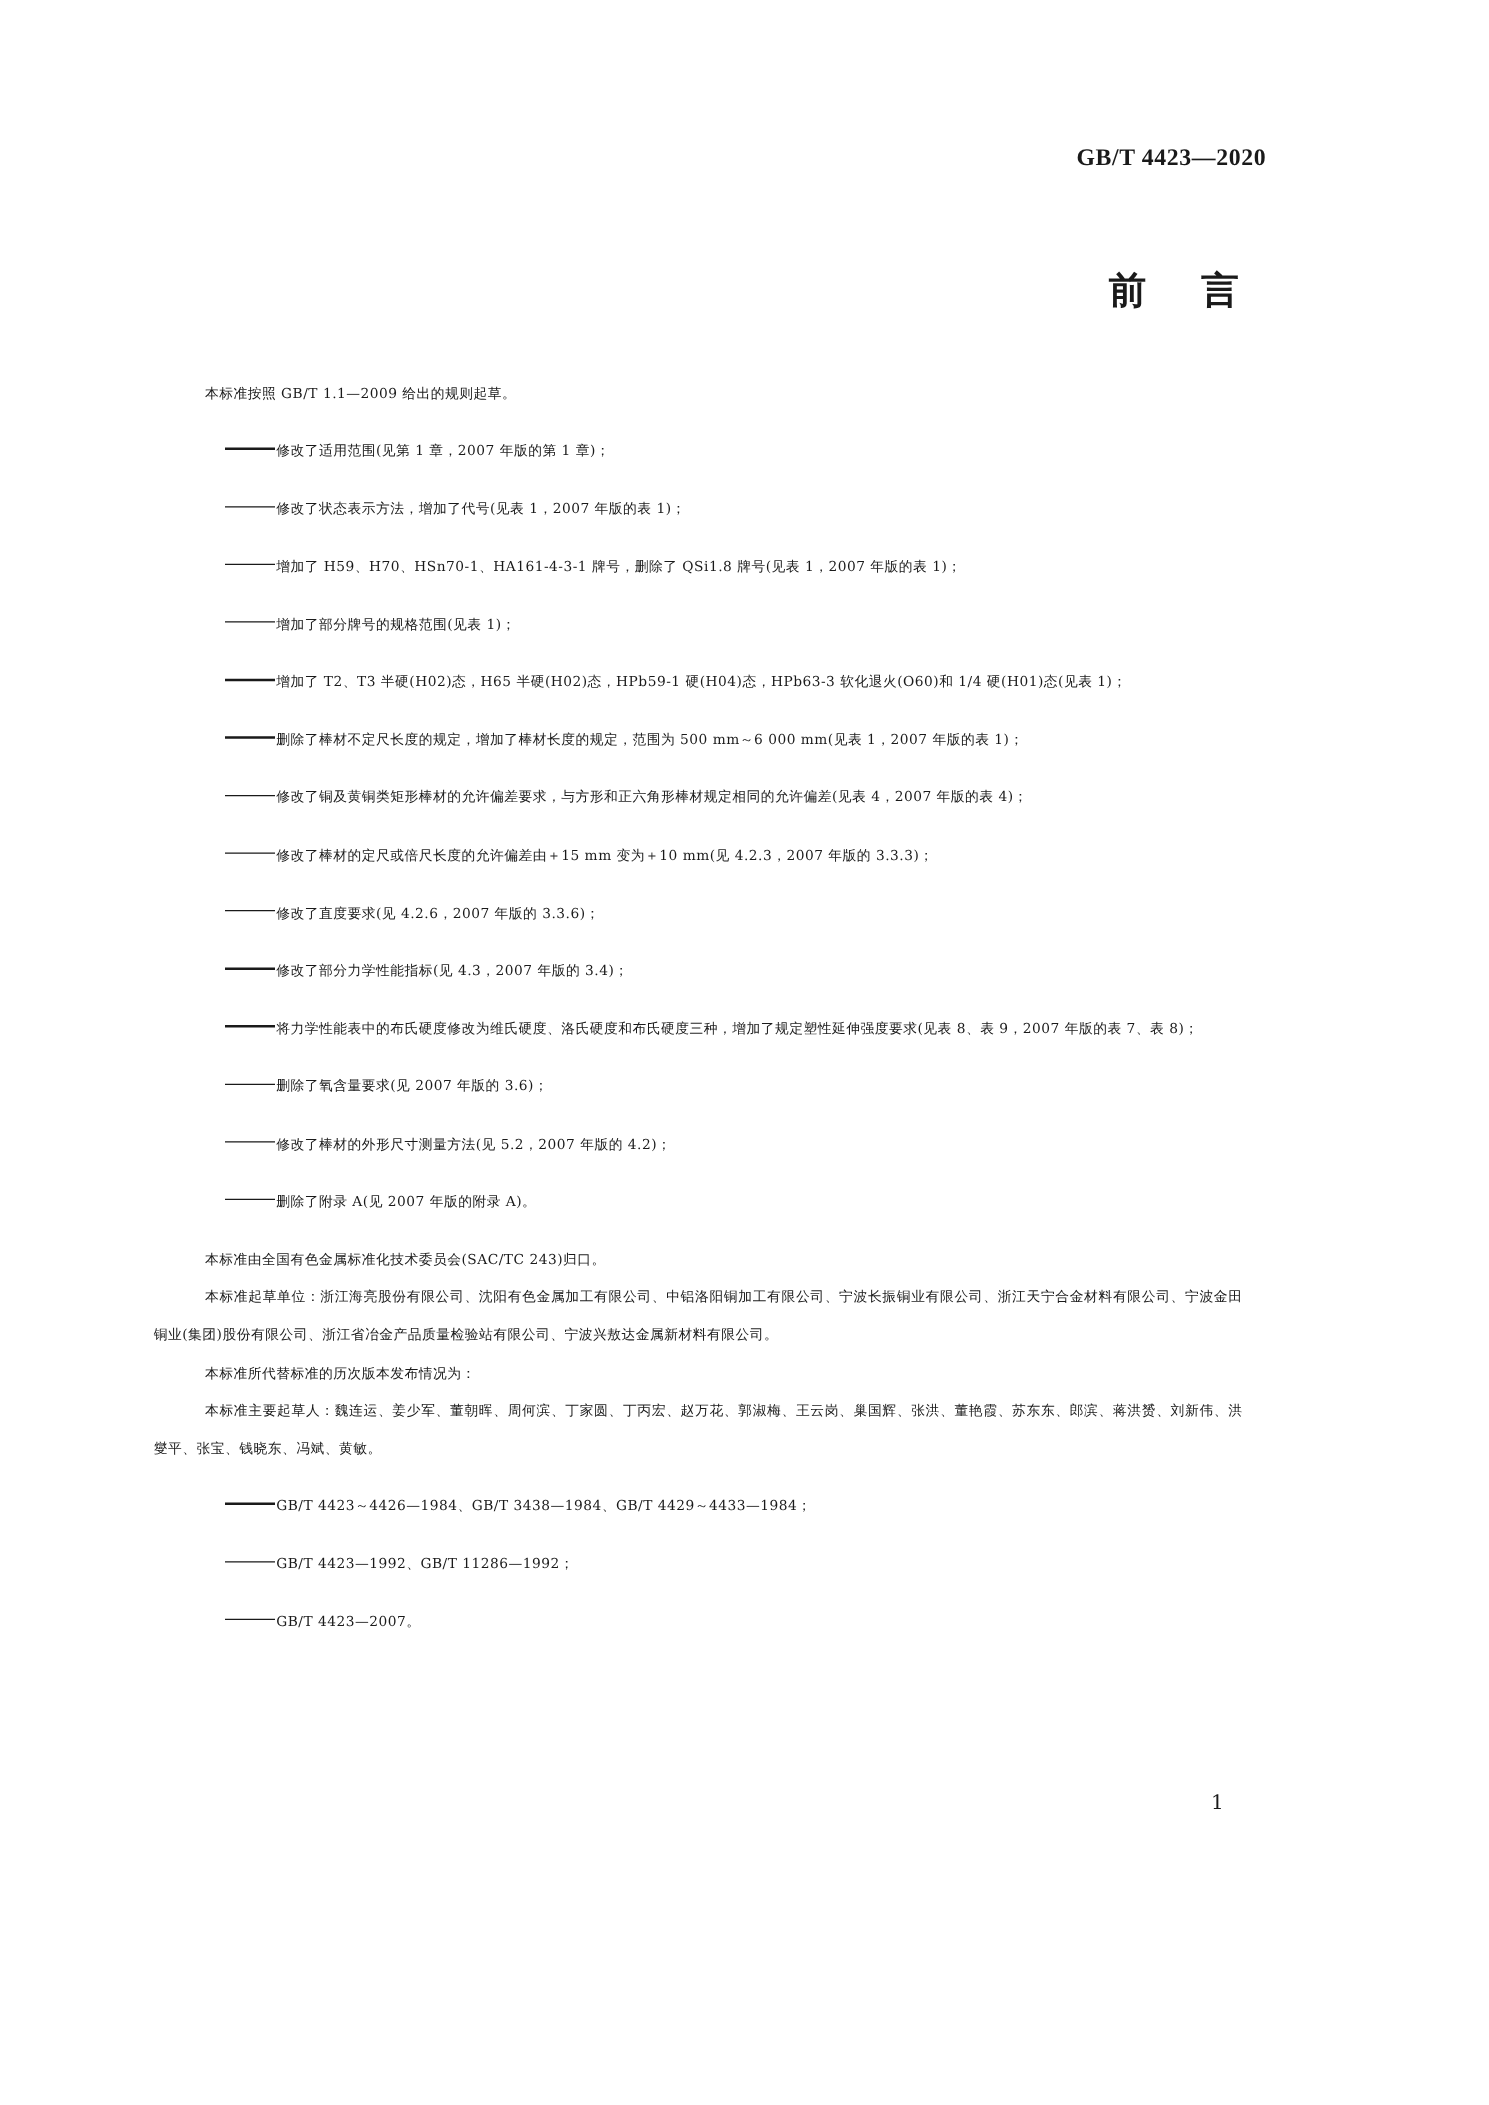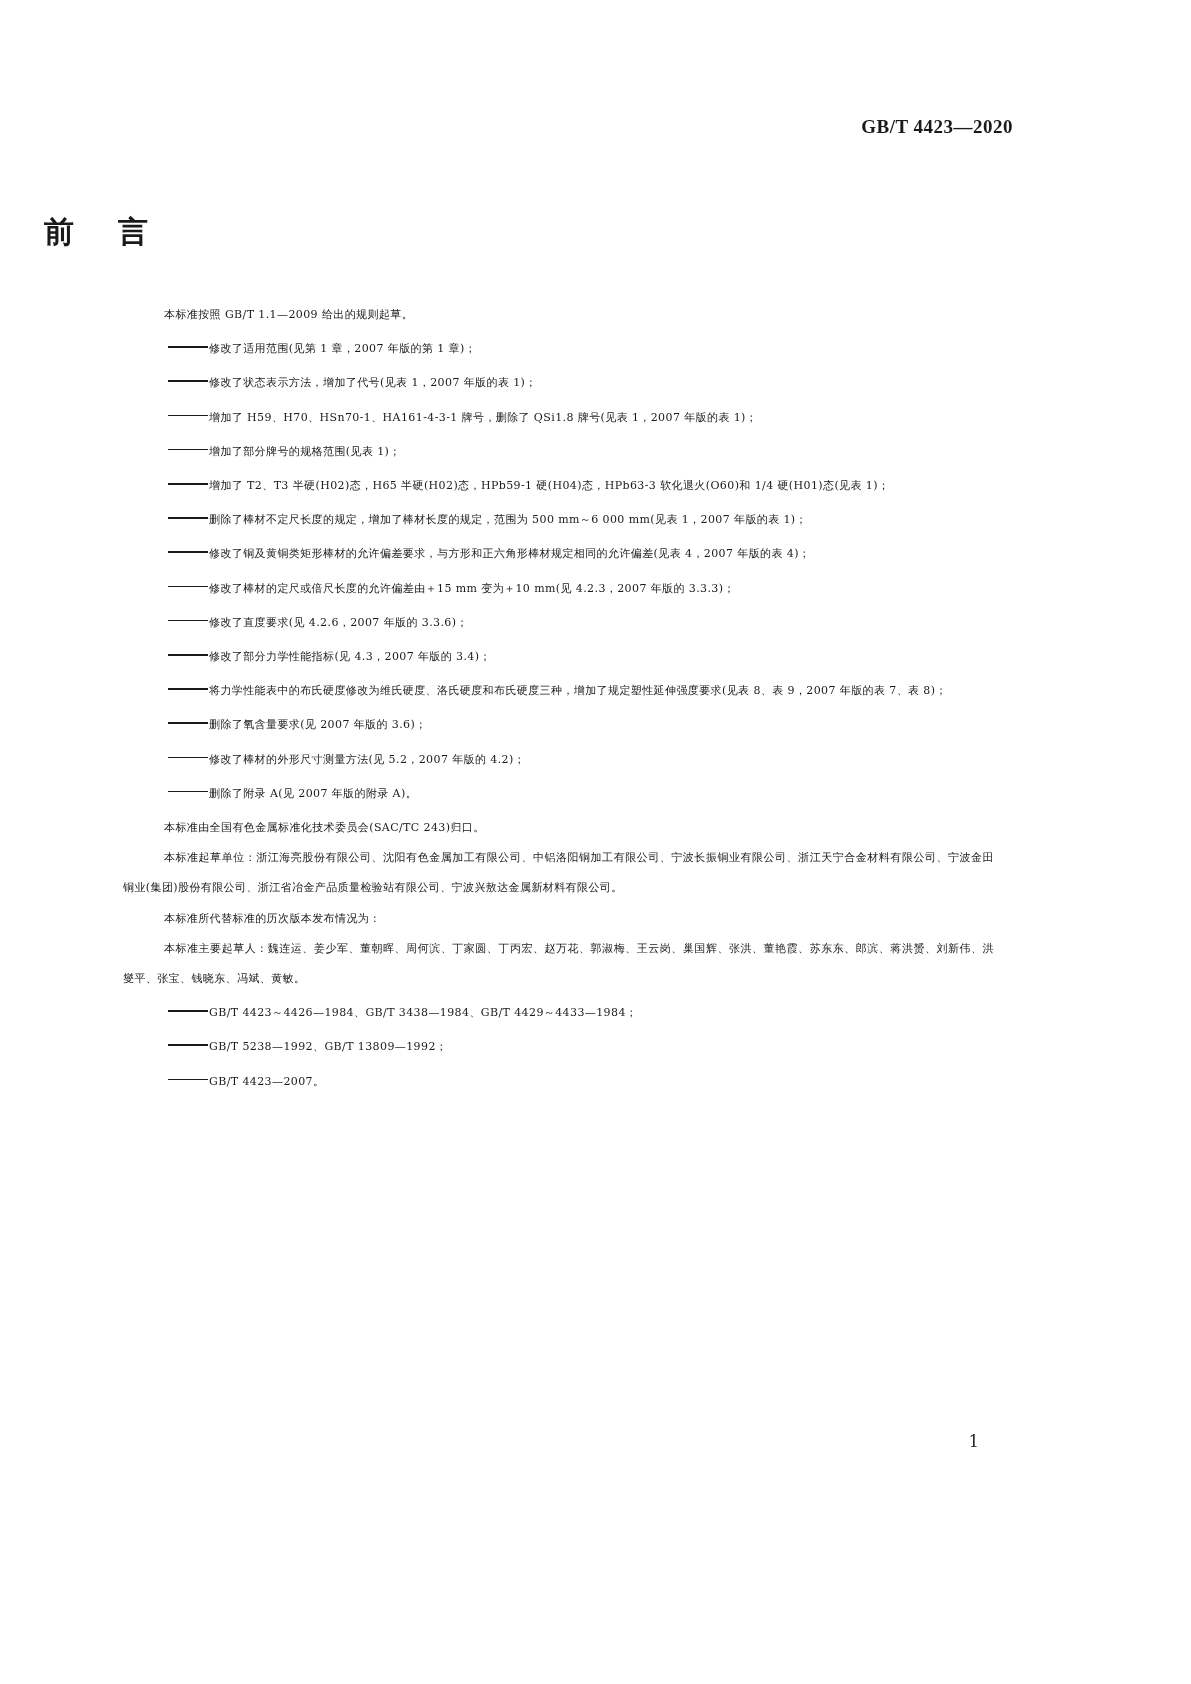--- a/index.html
+++ b/index.html
@@ -8,32 +8,32 @@
     font-family: "DejaVu Serif", "Liberation Serif", serif;
     color: #1a1a1a;
   }
   .page-code {
     position: absolute; top: 116px; right: 178px;
     font-family: "Liberation Serif", "DejaVu Serif", serif;
     font-size: 19px; font-weight: bold; letter-spacing: 0.5px; text-align: center;
   }
   .page-title {
     position: absolute; top: 212px; left: 0; width: 1035px;
-    text-align: left; font-family: "DejaVu Sans", sans-serif;
+    text-align: right; font-family: "DejaVu Sans", sans-serif;
     font-size: 30px; font-weight: bold; letter-spacing: 44px;
     text-indent: 44px;
   }
   .content {
     position: absolute; top: 300px; left: 123px; width: 871px;
     font-size: 11px; line-height: 30.2px; letter-spacing: 0.4px;
     text-align: justify;
   }
   .para { margin: 0; text-indent: 41px; }
   .item {
-    margin: 4px; padding-left: 82px; text-indent: -41px; position: relative;
+    margin: 16px; padding-left: 82px; text-indent: -41px; position: relative;
   }
   .dash {
     display: inline-block; width: 41px; text-indent: 0;
     vertical-align: middle;
   }
   .dash::before {
     content: ""; display: block; height: 1.5px; background: #1a1a1a;
     width: 40px; margin-top: -3px;
   }
   .page-number {
@@ -68,18 +68,18 @@
     <p class="item"><span class="dash"></span><span>删除了附录 A(见 2007 年版的附录 A)。</span></p>
   </div>
 
   <p class="para">本标准由全国有色金属标准化技术委员会(SAC/TC 243)归口。</p>
   <p class="para">本标准起草单位：浙江海亮股份有限公司、沈阳有色金属加工有限公司、中铝洛阳铜加工有限公司、宁波长振铜业有限公司、浙江天宁合金材料有限公司、宁波金田铜业(集团)股份有限公司、浙江省冶金产品质量检验站有限公司、宁波兴敖达金属新材料有限公司。</p>
   <p class="para">本标准所代替标准的历次版本发布情况为：</p>
   <p class="para">本标准主要起草人：魏连运、姜少军、董朝晖、周何滨、丁家圆、丁丙宏、赵万花、郭淑梅、王云岗、巢国辉、张洪、董艳霞、苏东东、郎滨、蒋洪赟、刘新伟、洪燮平、张宝、钱晓东、冯斌、黄敏。</p>
 
   <div>
     <p class="item"><span class="dash"></span><span>GB/T 4423～4426—1984、GB/T 3438—1984、GB/T 4429～4433—1984；</span></p>
-    <p class="item"><span class="dash"></span><span>GB/T 5238—1992、GB/T 13809—1992；</span></p>
+    <p class="item"><span class="dash"></span><span>GB/T 4423—1992、GB/T 11286—1992；</span></p>
     <p class="item"><span class="dash"></span><span>GB/T 4423—2007。</span></p>
   </div>
 </div>
 
 <div class="page-number">1</div>
 
 </body></html>

